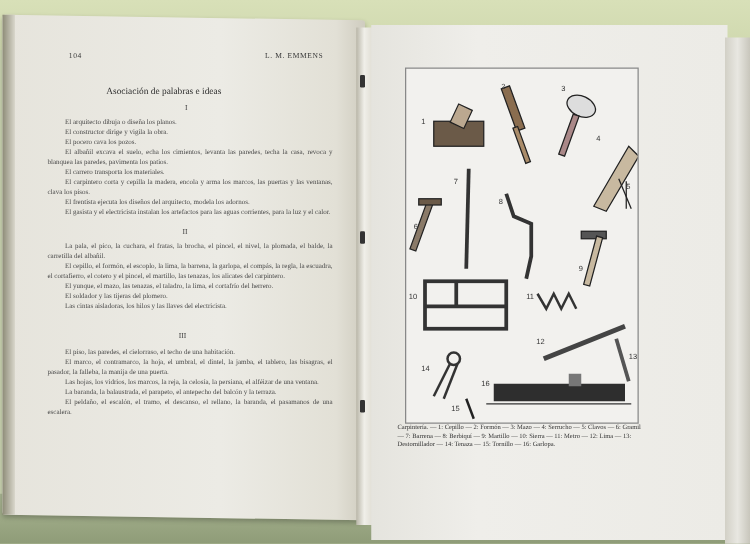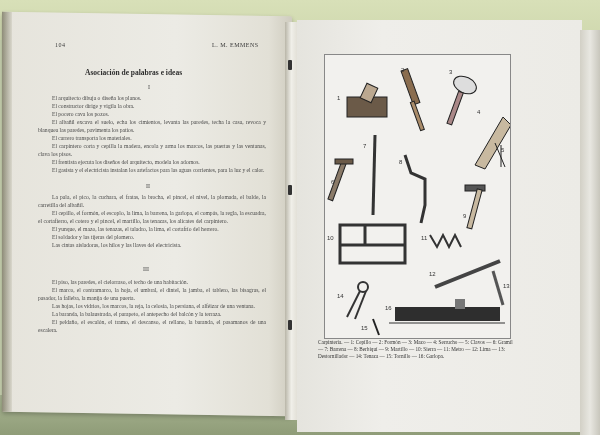--- a/index.html
+++ b/index.html
@@ -6,21 +6,21 @@
   body{width:600px;height:435px;overflow:hidden;background:#c9d3b0;position:relative;font-family:"Liberation Serif",serif;}
   .bg-top{position:absolute;left:0;top:0;width:600px;height:40px;background:linear-gradient(#d8e0b8,#cfd8ae);}
   .bg-bottom{position:absolute;left:0;top:395px;width:600px;height:40px;background:linear-gradient(#a9b592,#8f9c78);}
   .left-page{position:absolute;left:2px;top:14px;width:290px;height:400px;background:linear-gradient(90deg,#e6e4dc 0%,#ecebe5 60%,#e2e0d6 92%,#cfccbf 100%);transform:skew(0deg,0.9deg);border-radius:2px;box-shadow:0 2px 4px rgba(0,0,0,.25);}
   .left-edge{position:absolute;left:0;top:0;width:10px;height:100%;background:linear-gradient(90deg,#8e8c78,#d9d7cc);}
   .spine{position:absolute;left:285px;top:22px;width:16px;height:398px;background:linear-gradient(90deg,#b9b6a8,#f0efe9 40%,#d9d6cb);}
   .right-page{position:absolute;left:297px;top:20px;width:285px;height:412px;background:linear-gradient(90deg,#e5e4de,#efeeea 30%,#ecebe6);}
   .right-edge{position:absolute;left:580px;top:30px;width:20px;height:405px;background:linear-gradient(90deg,#d2d0c6,#e8e7e1 50%,#c8c6bc);}
   .stitch{position:absolute;left:288px;width:4px;height:10px;background:#333;border-radius:1px;}
   .header{position:absolute;top:42px;font-size:6px;color:#3a3a3a;letter-spacing:.5px;}
-  .title{position:absolute;left:85px;top:68px;font-size:7.5px;font-weight:bold;color:#2e2e2e;}
+  .title{position:absolute;left:85px;top:68px;font-size:7.5px;font-weight:normal;color:#2e2e2e;}
   .roman{position:absolute;font-size:6px;color:#444;}
   .para{position:absolute;left:38px;width:228px;font-size:5.6px;line-height:8px;color:#4a4a4a;text-align:justify;}
   .para p{margin:0;text-indent:14px;}
   .figure{position:absolute;left:324px;top:54px;width:185px;height:283px;border:1px solid #888;background:#f2f1ee;}
   .tool-num{position:absolute;font-size:6px;color:#333;font-family:"Liberation Sans",sans-serif;}
   .caption{position:absolute;left:318px;top:339px;width:200px;font-size:5.2px;line-height:7px;color:#333;}
 </style>
 </head>
 <body>
 

